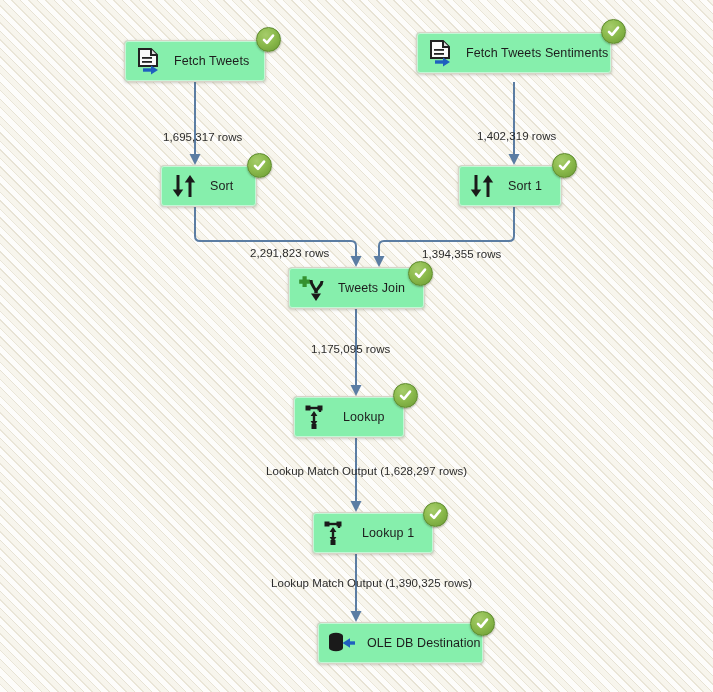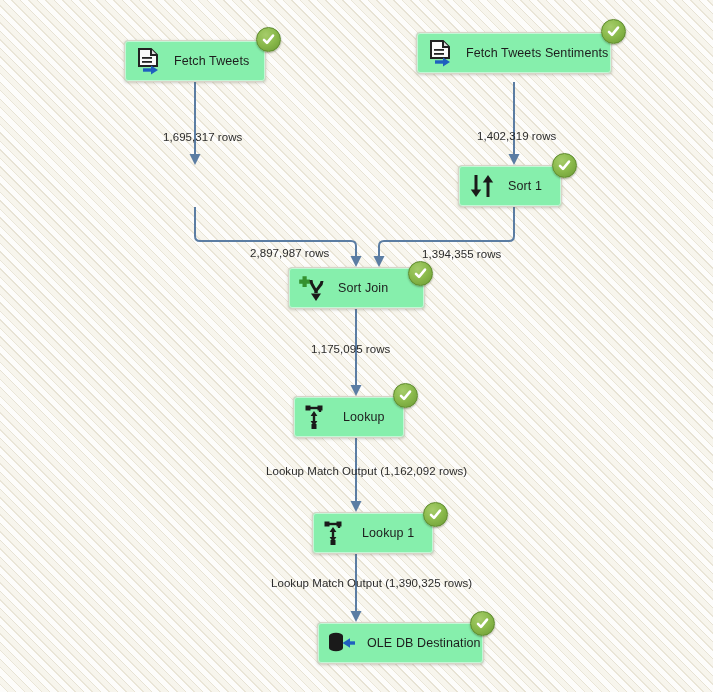--- a/index.html
+++ b/index.html
@@ -144,24 +144,24 @@
     </g>
 
     <g>
       <path class="wire" d="M 356 554 L 356 613"></path>
       <path class="wire-head" d="M 356 622 L 350.5 611 L 361.5 611 Z"></path>
     </g>
   </svg>
 
   <div class="edge-label" style="left:163px; top:131px;">1,695,317 rows</div>
   <div class="edge-label" style="left:477px; top:117px;margin-top:13px;">1,402,319 rows</div>
-  <div class="edge-label" style="left:250px; top:247px;">2,897,987 rows</div>
+  <div class="edge-label" style="left:250px; top:247px;">2,291,823 rows</div>
   <div class="edge-label" style="left:408px; top:248px;margin-left:14px;">1,394,355 rows</div>
   <div class="edge-label" style="left:311px; top:343px;">1,175,095 rows</div>
-  <div class="edge-label" style="left:266px; top:465px;">Lookup Match Output (1,162,092 rows)</div>
+  <div class="edge-label" style="left:266px; top:465px;">Lookup Match Output (1,628,297 rows)</div>
   <div class="edge-label" style="left:271px; top:577px;">Lookup Match Output (1,390,325 rows)</div>
 
   <div class="node" style="left:124px; top:40px; width:142px;">
     <span class="node-icon">
       <svg class="icon-svg" viewBox="0 0 30 30">
         <path d="M5 3 h12 l6 6 v11 h-18 z" fill="#fafafa" stroke="#222" stroke-width="2"></path>
         <path d="M17 3 v6 h6" fill="#ddd" stroke="#222" stroke-width="2"></path>
         <rect x="8" y="11" width="10" height="1.8" fill="#222"></rect>
         <rect x="8" y="15" width="10" height="1.8" fill="#222"></rect>
         <path d="M9 24 h10" stroke="#1f5fbf" stroke-width="3.4" fill="none"></path>
@@ -188,48 +188,64 @@
       </svg>
     </span>
     <span class="node-label">Fetch Tweets Sentiments</span>
     <span class="badge" style="left:184px; top:-14px;">
       <svg width="17" height="17" viewBox="0 0 17 17">
           <path d="M4 8.8 L7 11.8 L13 4.6" stroke="#ffffff" stroke-width="2.6" fill="none" stroke-linecap="round" stroke-linejoin="round"></path>
         </svg>
     </span>
   </div>
 
-
-  <div class="node" style="left:458px; top:165px; width:104px;">
+  <div class="node" style="left:160px; top:165px; width:97px;">
     <span class="node-icon">
       <svg class="icon-svg" viewBox="0 0 30 30">
         <path d="M8 4 v16" stroke="#1a1a1a" stroke-width="3" fill="none"></path>
         <path d="M8 26 l-5.2 -7.5 h10.4 z" fill="#1a1a1a"></path>
         <path d="M20 26 v-16" stroke="#1a1a1a" stroke-width="3" fill="none"></path>
         <path d="M20 4 l5.2 7.5 h-10.4 z" fill="#1a1a1a"></path>
       </svg>
     </span>
+    <span class="node-label">Sort</span>
+    <span class="badge" style="left:86px; top:-13px;">
+      <svg width="17" height="17" viewBox="0 0 17 17">
+          <path d="M4 8.8 L7 11.8 L13 4.6" stroke="#ffffff" stroke-width="2.6" fill="none" stroke-linecap="round" stroke-linejoin="round"></path>
+        </svg>
+    </span>
+  </div>
+
+  <div class="node" style="left:458px; top:165px; width:104px;">
+    <span class="node-icon">
+      <svg class="icon-svg" viewBox="0 0 30 30">
+        <path d="M8 4 v16" stroke="#1a1a1a" stroke-width="3" fill="none"></path>
+        <path d="M8 26 l-5.2 -7.5 h10.4 z" fill="#1a1a1a"></path>
+        <path d="M20 26 v-16" stroke="#1a1a1a" stroke-width="3" fill="none"></path>
+        <path d="M20 4 l5.2 7.5 h-10.4 z" fill="#1a1a1a"></path>
+      </svg>
+    </span>
     <span class="node-label">Sort 1</span>
     <span class="badge" style="left:93px; top:-13px;">
       <svg width="17" height="17" viewBox="0 0 17 17">
           <path d="M4 8.8 L7 11.8 L13 4.6" stroke="#ffffff" stroke-width="2.6" fill="none" stroke-linecap="round" stroke-linejoin="round"></path>
         </svg>
     </span>
   </div>
 
   <div class="node" style="left:288px; top:267px; width:137px;">
     <span class="node-icon">
       <svg class="icon-svg" viewBox="0 0 30 30">
         <path d="M4.5 3.2 h4.2 v3.3 h3.3 v4.2 h-3.3 v3.3 h-4.2 v-3.3 h-3.3 v-4.2 h3.3 z" fill="#35912f"></path>
         <path d="M13 7 C13 14, 18 14, 18 20" stroke="#1a1a1a" stroke-width="3" fill="none"></path>
         <path d="M24 8 C24 14, 18 14, 18 20" stroke="#1a1a1a" stroke-width="3" fill="none"></path>
         <path d="M18 28 l-5 -7.6 h10 z" fill="#1a1a1a"></path>
       </svg>
     </span>
-    <span class="node-label">Sort Join</span>
+    <span class="node-label">Tweets Join</span>
     <span class="badge" style="left:119px; top:-7px;">
       <svg width="17" height="17" viewBox="0 0 17 17">
           <path d="M4 8.8 L7 11.8 L13 4.6" stroke="#ffffff" stroke-width="2.6" fill="none" stroke-linecap="round" stroke-linejoin="round"></path>
         </svg>
     </span>
   </div>
 
   <div class="node" style="left:293px; top:396px; width:112px;">
     <span class="node-icon">
       <svg class="icon-svg" viewBox="0 0 30 30">

